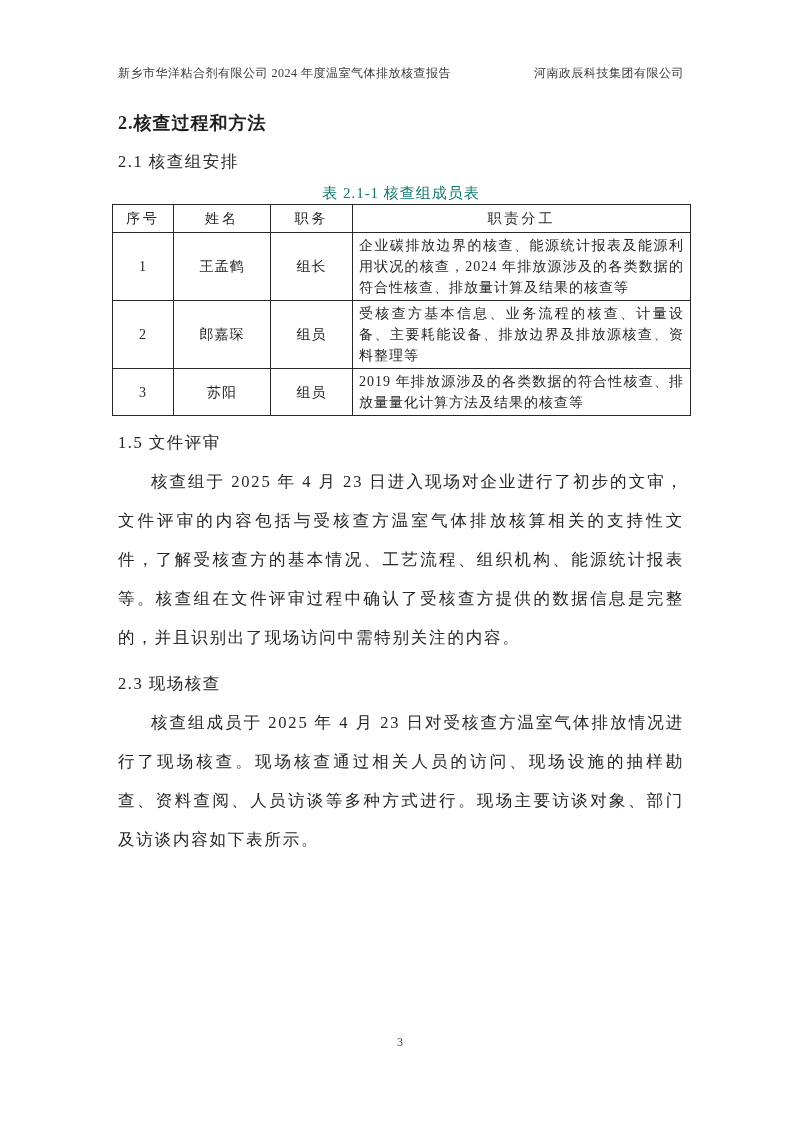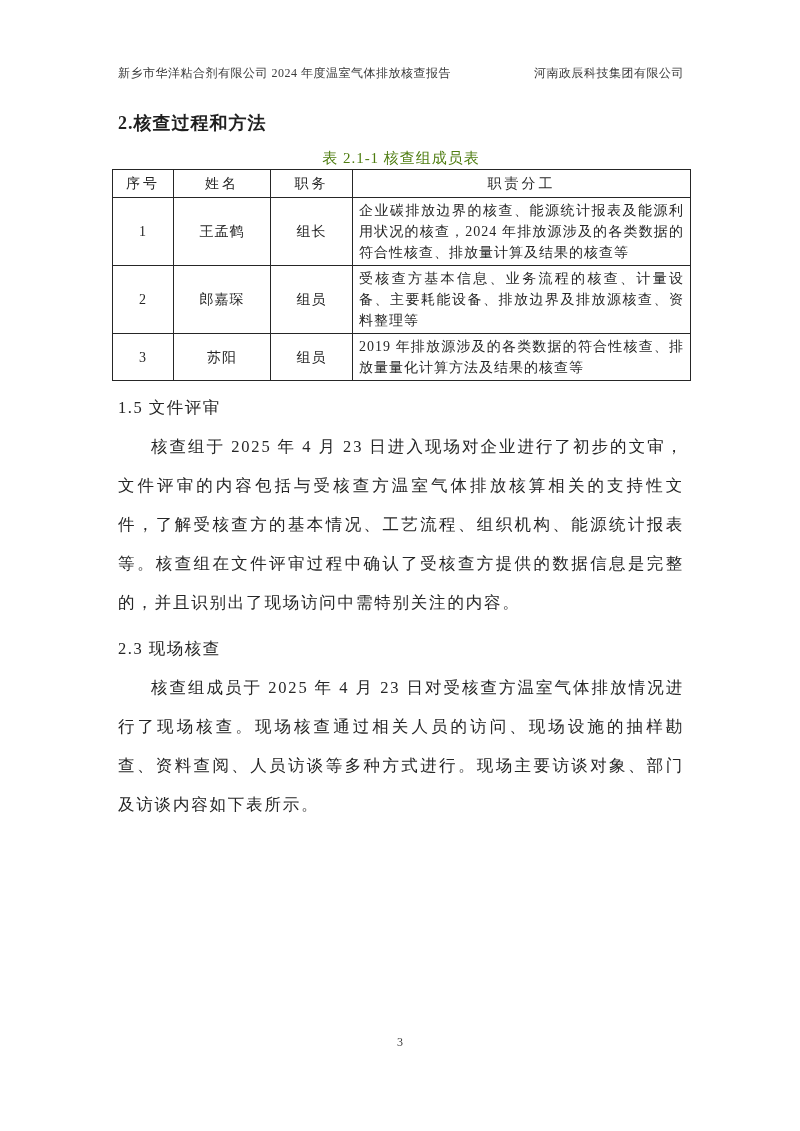--- a/index.html
+++ b/index.html
@@ -54,21 +54,21 @@
     color: #262626;
   }
   .table-caption {
     margin: 10px 0 0 0;
     width: 578px;
     margin-left: -6px;
     text-align: center;
     font-size: 15px;
     line-height: 20px;
     letter-spacing: 1px;
-    color: #4d7c0f;
+    color: #0f766e;
   }
   table.team-table {
     border-collapse: collapse;
     table-layout: fixed;
     width: 578px;
     margin: 1px 0 0 -6px;
   }
   table.team-table th,
   table.team-table td {
     border: 1px solid #262626;
@@ -108,20 +108,21 @@
 
 <div class="page">
 
   <div class="page-header">
     <span>新乡市华洋粘合剂有限公司 2024 年度温室气体排放核查报告</span>
     <span>河南政辰科技集团有限公司</span>
   </div>
 
   <h1 class="chapter-title">2.核查过程和方法</h1>
 
+  <h2 class="section-heading">2.1 核查组安排</h2>
 
   <div class="table-caption">表 2.1-1  核查组成员表</div>
 
   <table class="team-table">
     <colgroup>
       <col style="width:61px">
       <col style="width:97px">
       <col style="width:82px">
       <col style="width:338px">
     </colgroup>

